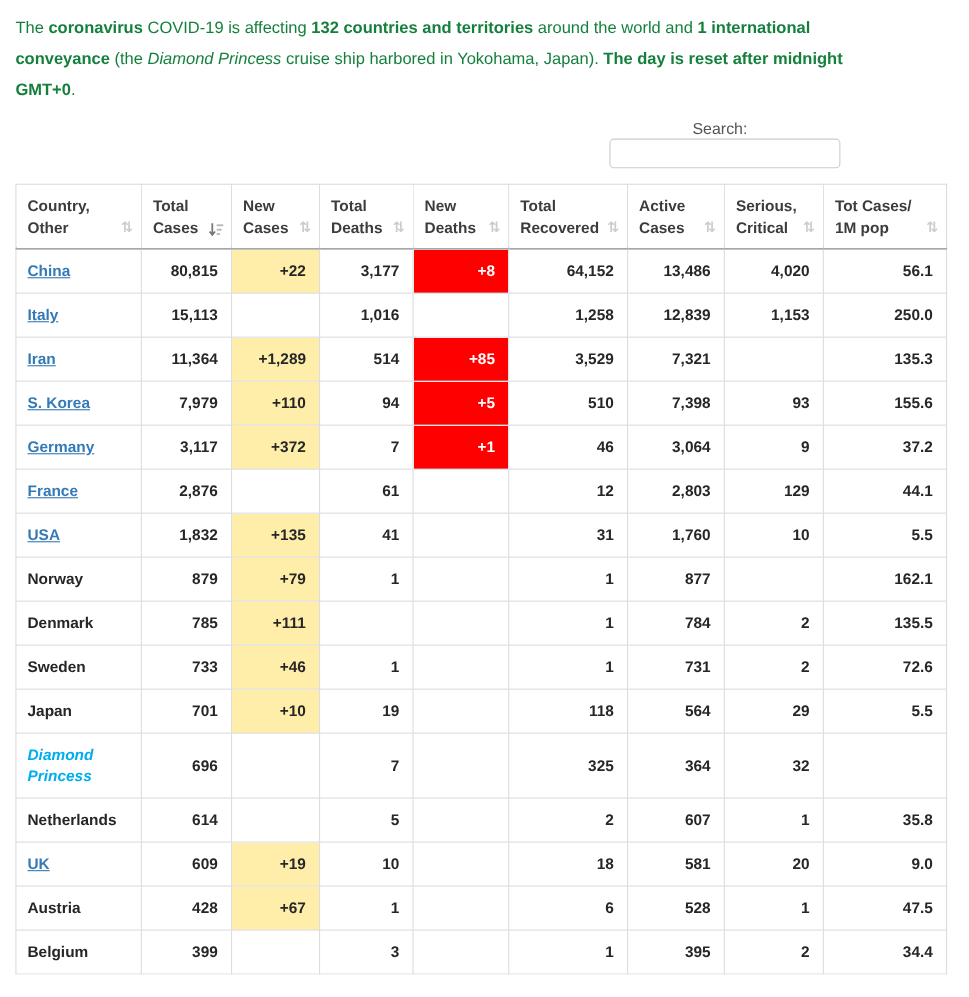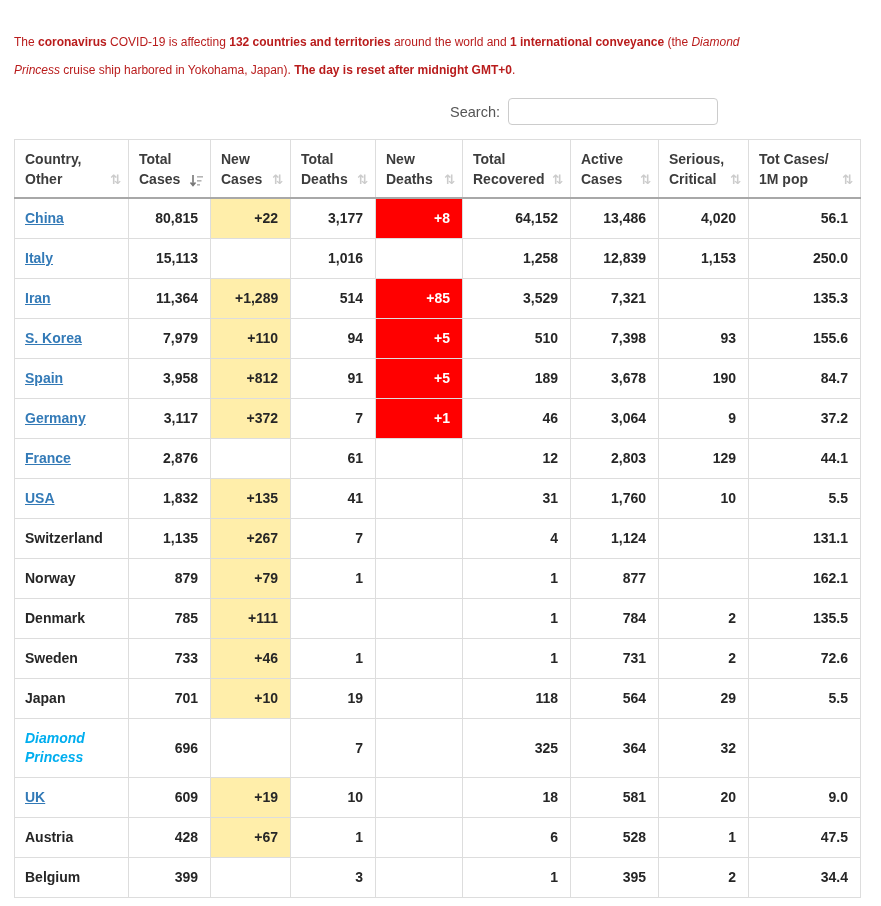--- a/index.html
+++ b/index.html
@@ -5,33 +5,34 @@
   html,body{margin:0;padding:0;background:#fff;}
   body{
     width:881px;
     font-family:"Liberation Sans","DejaVu Sans",sans-serif;
     color:#1c1c1c;
     padding:8px 0 0 0;
   }
   .page{padding:0 14px;}
   
   .intro{
-    font-size:12px;
+    font-size:15px;
     line-height:28px;
-    color:#b91c1c;
+    color:#15803d;
     max-width:760px;
-    margin:20px 0 14px 0;
+    margin:4px 0 14px 0;
   }
   .intro .b{font-weight:bold;}
   .intro .i{font-style:italic;}
   
   .search-row{
     display:flex;
     align-items:center;
     margin:10px 0 14px 436px;
+    flex-direction:column;
   }
   .search-label{
     font-size:14.5px;
     color:#555;
     margin-right:8px;
   }
   .search-input{
     width:196px;
     height:21px;
     border:1px solid #ccc;
@@ -221,31 +222,20 @@
           <td>7,979</td>
           <td class="newcases-filled">+110</td>
           <td>94</td>
           <td class="newdeaths-filled">+5</td>
           <td>510</td>
           <td>7,398</td>
           <td>93</td>
           <td>155.6</td>
         </tr>
         <tr>
-          <td class="cell-country"><a class="country-link" href="#">Spain</a></td>
-          <td>3,958</td>
-          <td class="newcases-filled">+812</td>
-          <td>91</td>
-          <td class="newdeaths-filled">+5</td>
-          <td>189</td>
-          <td>3,678</td>
-          <td>190</td>
-          <td>84.7</td>
-        </tr>
-        <tr>
           <td class="cell-country"><a class="country-link" href="#">Germany</a></td>
           <td>3,117</td>
           <td class="newcases-filled">+372</td>
           <td>7</td>
           <td class="newdeaths-filled">+1</td>
           <td>46</td>
           <td>3,064</td>
           <td>9</td>
           <td>37.2</td>
         </tr>
@@ -265,31 +255,20 @@
           <td>1,832</td>
           <td class="newcases-filled">+135</td>
           <td>41</td>
           <td></td>
           <td>31</td>
           <td>1,760</td>
           <td>10</td>
           <td>5.5</td>
         </tr>
         <tr>
-          <td class="cell-country"><span>Switzerland</span></td>
-          <td>1,135</td>
-          <td class="newcases-filled">+267</td>
-          <td>7</td>
-          <td></td>
-          <td>4</td>
-          <td>1,124</td>
-          <td></td>
-          <td>131.1</td>
-        </tr>
-        <tr>
           <td class="cell-country"><span>Norway</span></td>
           <td>879</td>
           <td class="newcases-filled">+79</td>
           <td>1</td>
           <td></td>
           <td>1</td>
           <td>877</td>
           <td></td>
           <td>162.1</td>
         </tr>
@@ -331,20 +310,31 @@
           <td>696</td>
           <td></td>
           <td>7</td>
           <td></td>
           <td>325</td>
           <td>364</td>
           <td>32</td>
           <td></td>
         </tr>
         <tr>
+          <td class="cell-country"><span>Netherlands</span></td>
+          <td>614</td>
+          <td></td>
+          <td>5</td>
+          <td></td>
+          <td>2</td>
+          <td>607</td>
+          <td>1</td>
+          <td>35.8</td>
+        </tr>
+        <tr>
           <td class="cell-country"><a class="country-link" href="#">UK</a></td>
           <td>609</td>
           <td class="newcases-filled">+19</td>
           <td>10</td>
           <td></td>
           <td>18</td>
           <td>581</td>
           <td>20</td>
           <td>9.0</td>
         </tr>

